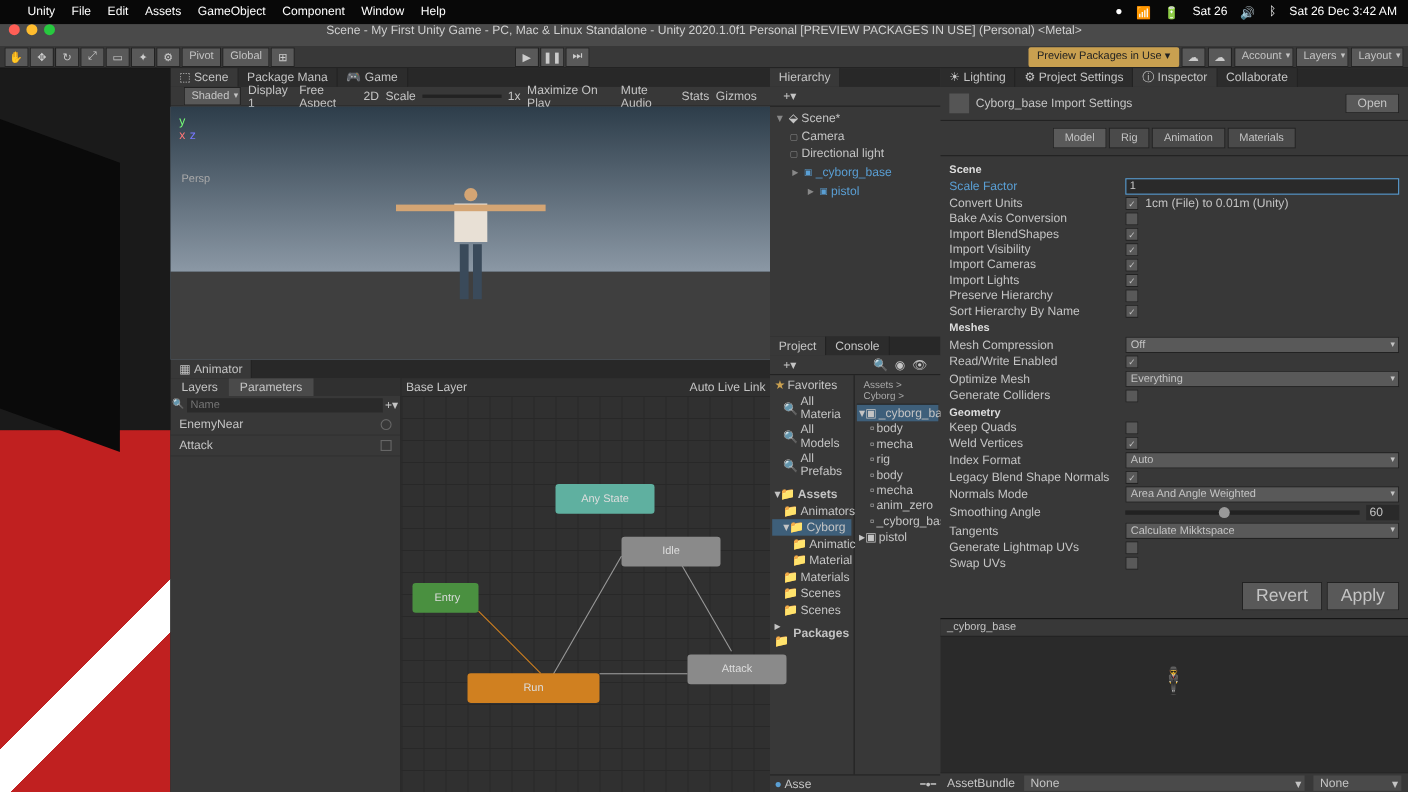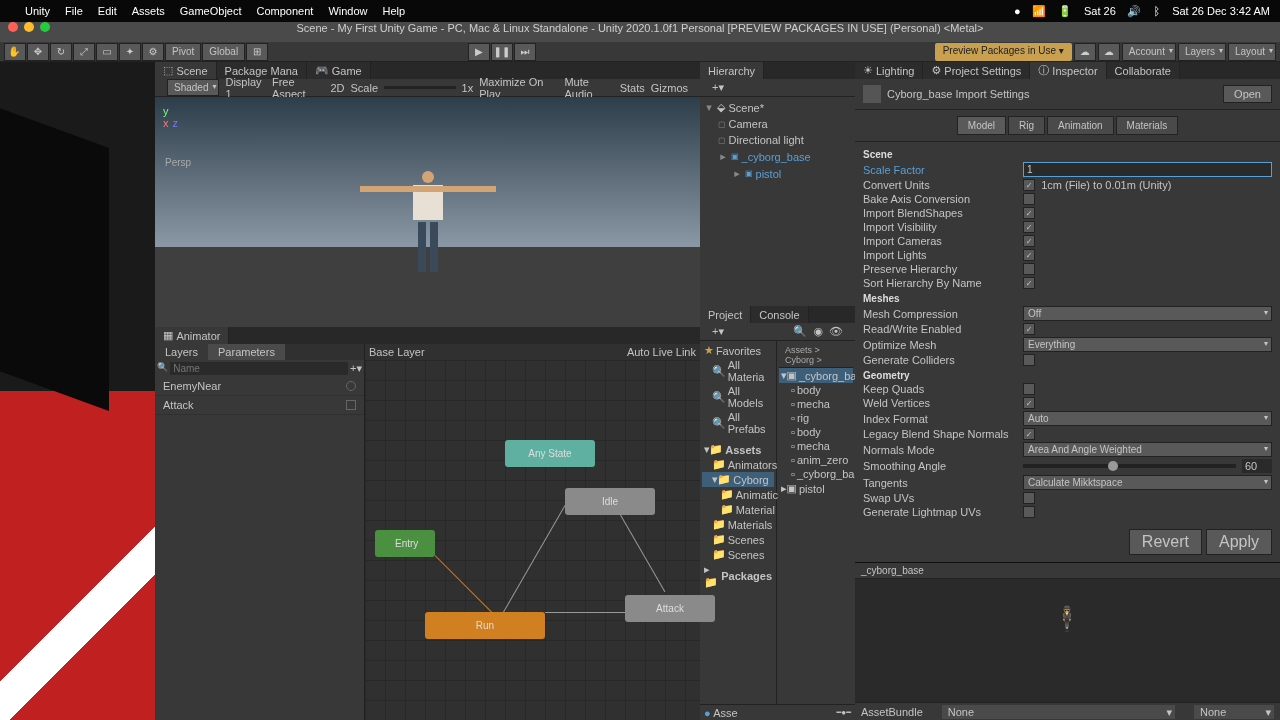--- a/index.html
+++ b/index.html
@@ -82,21 +82,21 @@
 .prop-row .dd::after { content:"▾"; position:absolute; right:3px; font-size:8px; }
 .section-h { font-weight:bold; color:#ddd; padding:3px 0 1px; font-size:10px; }
 .slider-row .slider { flex:1; height:4px; background:#222; position:relative; margin-right:6px; }
 .slider-row .slider .thumb { position:absolute; width:10px; height:10px; background:#999; border-radius:50%; top:-3px; left:40%; }
 .slider-row .num { width:30px; background:#2a2a2a; padding:1px 3px; }
 .btn-row { display:flex; justify-content:flex-end; gap:4px; padding:6px 8px; }
 .btn { background:#595959; border:1px solid #222; padding:3px 12px; font-size:16px; }
 .preview { height:140px; background:#2a2a2a; border-top:1px solid #111; position:relative; }
 .preview-header { background:#383838; padding:2px 6px; font-size:10px; border-bottom:1px solid #222; }
 .preview-char { position:absolute; left:50%; top:30%; transform:translateX(-50%); font-size:24px; color:#5a6a78; }
-.assetbundle { height:18px; background:#383838; border-top:1px solid #222; display:flex; align-items:center; padding:0 6px; font-size:10px; gap:19px; }
+.assetbundle { height:18px; background:#383838; border-top:1px solid #222; display:flex; align-items:center; padding:0 6px; font-size:10px; gap:8px; }
 .assetbundle .dd2 { background:#4a4a4a; padding:1px 6px; min-width:80px; position:relative; }
 .assetbundle .dd2::after { content:"▾"; position:absolute; right:3px; }
 .breadcrumb { padding:2px 6px; font-size:9px; color:#aaa; border-bottom:1px solid #222; }
 .anim-header-tabs { display:flex; background:#303030; height:16px; font-size:10px; }
 .anim-header-tabs .t { padding:2px 10px; background:#383838; }
 .anim-header-tabs .t.sel { background:#4a4a4a; }
 </style>
 </head>
 <body>
 
@@ -516,27 +516,27 @@
             <span class="num">60</span>
           </div>
         </div>
       <div class="prop-row">
           <span class="label">Tangents</span>
           <div class="val">
             <div class="dd">Calculate Mikktspace</div>
           </div>
         </div>
       <div class="prop-row">
+          <span class="label">Generate Lightmap UVs</span>
+          <div class="val">
+            <span class="checkbox"></span>
+          </div>
+        </div>
+      <div class="prop-row">
           <span class="label">Swap UVs</span>
-          <div class="val">
-            <span class="checkbox"></span>
-          </div>
-        </div>
-      <div class="prop-row">
-          <span class="label">Generate Lightmap UVs</span>
           <div class="val">
             <span class="checkbox"></span>
           </div>
         </div>
     </div>
     <div class="btn-row">
       <div class="btn">Revert</div>
       <div class="btn">Apply</div>
     </div>
     <div style="flex:1"></div>

